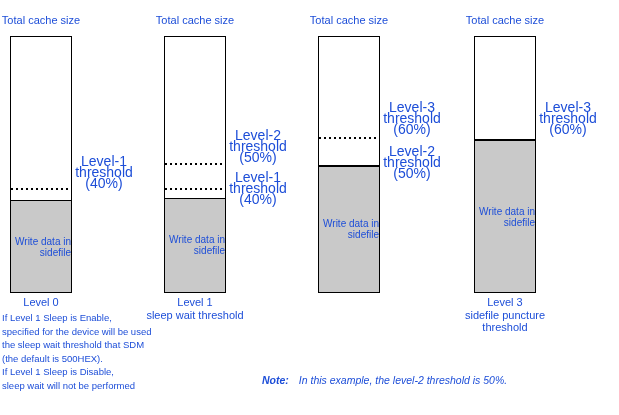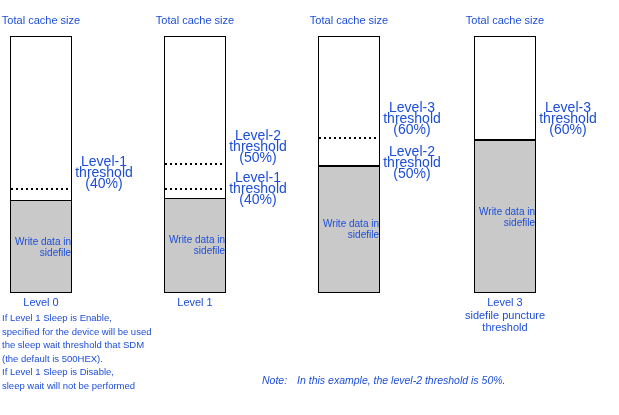--- a/index.html
+++ b/index.html
@@ -35,21 +35,21 @@
   .tlabel span { display:block; white-space:nowrap; }
   .caption {
     position:absolute; top:288px; left:50%; transform:translateX(-50%);
     text-align:center; font-size:11px; line-height:12.5px;
   }
   .caption .cap-line { display:block; white-space:nowrap; }
   .caption .cap-wrap { display:block; white-space:normal; width:100px; }
   .footnote { position:absolute; left:2px; top:303px; font-size:9.5px; line-height:13.5px; }
   .footnote div { white-space:nowrap; }
   .note { position:absolute; left:262px; top:366px; font-size:10.5px; }
-  .note-label { font-weight:normal; font-style:italic;text-align:center; }
+  .note-label { font-weight:bold; font-style:italic;text-align:center; }
   .note-text { margin-left:10px;font-style:italic; }
 </style>
 </head>
 <body>
 
 <div class="stage">
 
   <div class="col" style="left:10px">
     <div class="bar-title">Total cache size</div>
     <div class="bar">
@@ -84,20 +84,21 @@
       <span>threshold</span>
       <span>(50%)</span>
     </div>
     <div class="tlabel" style="top:164px">
       <span>Level-1</span>
       <span>threshold</span>
       <span>(40%)</span>
     </div>
     <div class="caption">
       <span class="cap-line">Level 1</span>
+      <span class="cap-line">sleep wait threshold</span>
     </div>
   </div>
 
   <div class="col" style="left:318px">
     <div class="bar-title">Total cache size</div>
     <div class="bar">
       <div class="tline" style="bottom: 60%;"></div>
       <div class="fill thick-top" style="height: 50%; background-color: rgb(201, 201, 201);">
         <span>Write data in</span>
         <span>sidefile</span>

